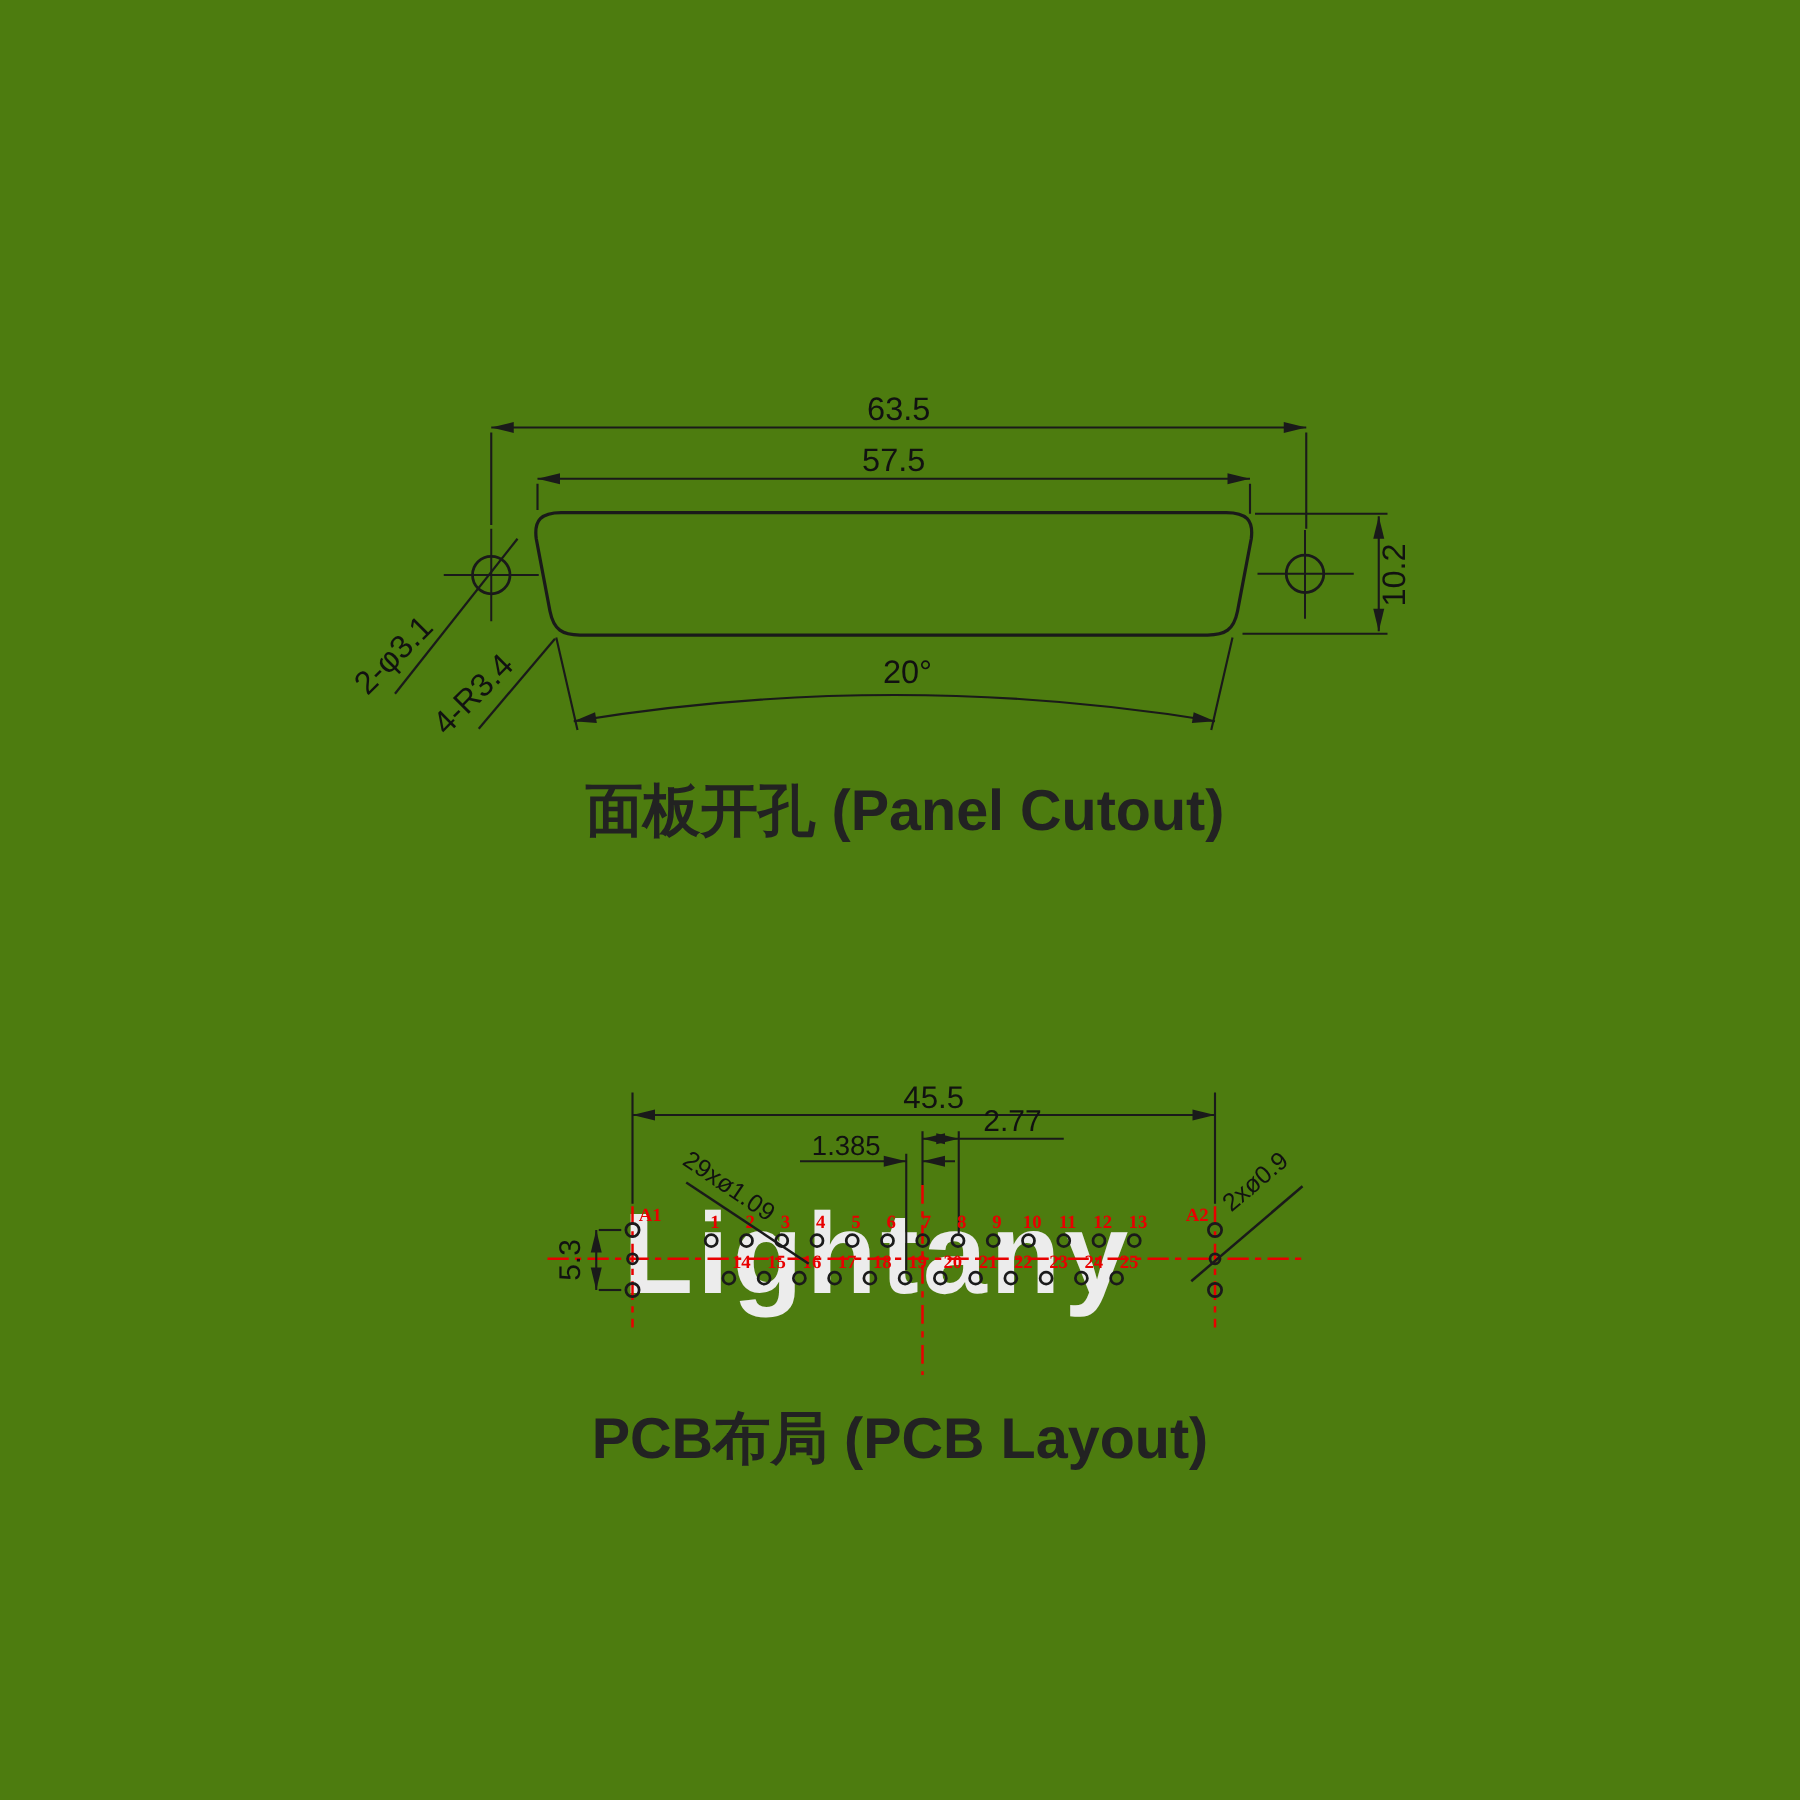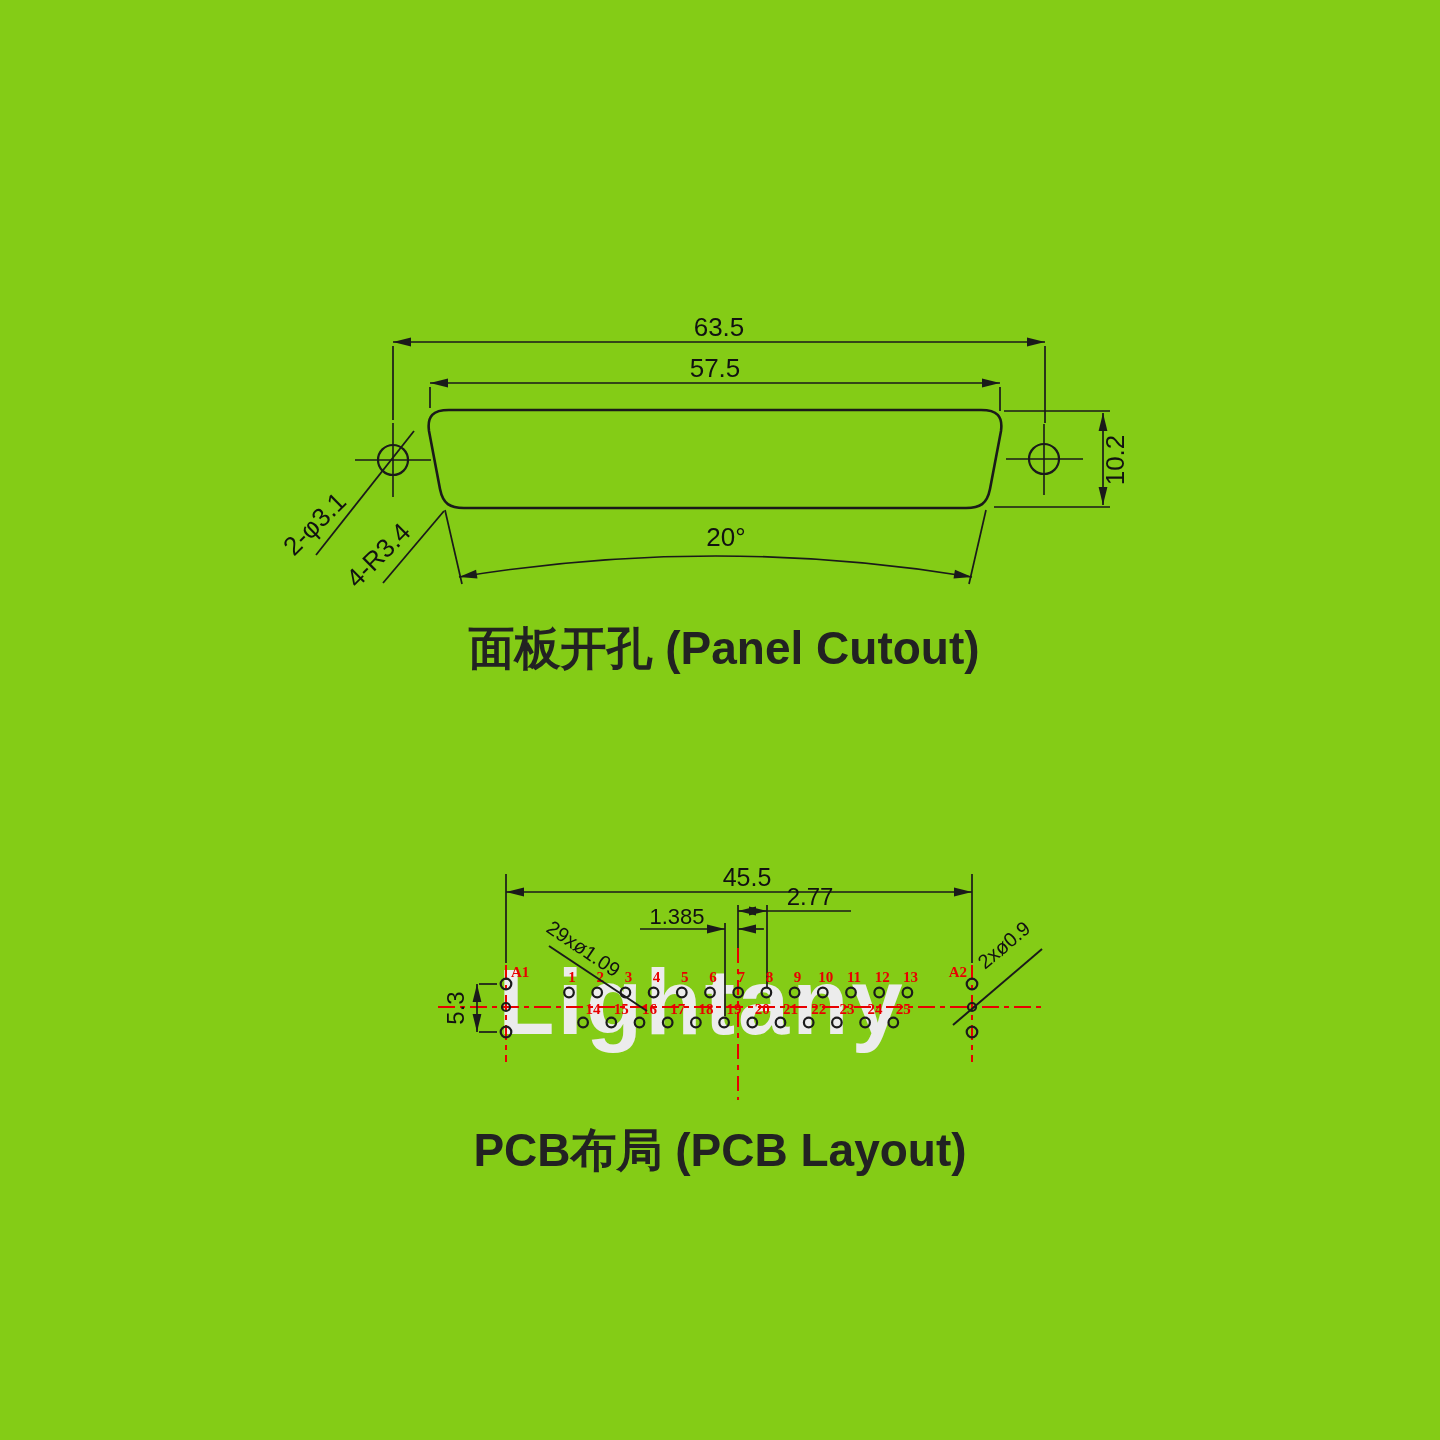--- a/index.html
+++ b/index.html
@@ -1,16 +1,16 @@
 <!DOCTYPE html>
 <html><head>
 <meta charset="utf-8">
 <style>
   html,body{margin:0;padding:0;background:#ffffff;}
-  .page{position:relative;width:1440px;height:1440px;background:#84cc16;overflow:hidden;
+  .page{position:relative;width:1440px;height:1440px;background:#4d7c0f;overflow:hidden;
         font-family:"Liberation Sans", sans-serif;}
   svg text{font-family:"Liberation Sans", sans-serif;}
   text.dim{fill:#111;font-size:26px;}
   text.dim-sm{fill:#111;font-size:22px;}
   text.title{fill:#222;font-size:46px;font-weight:600;}
   text.pinlabel{font-family:"Liberation Serif", serif;font-weight:bold;font-size:15px;}
   text.watermark{font-size:92px;font-weight:bold;letter-spacing:3px;}
 </style>
 </head>
 <body>

